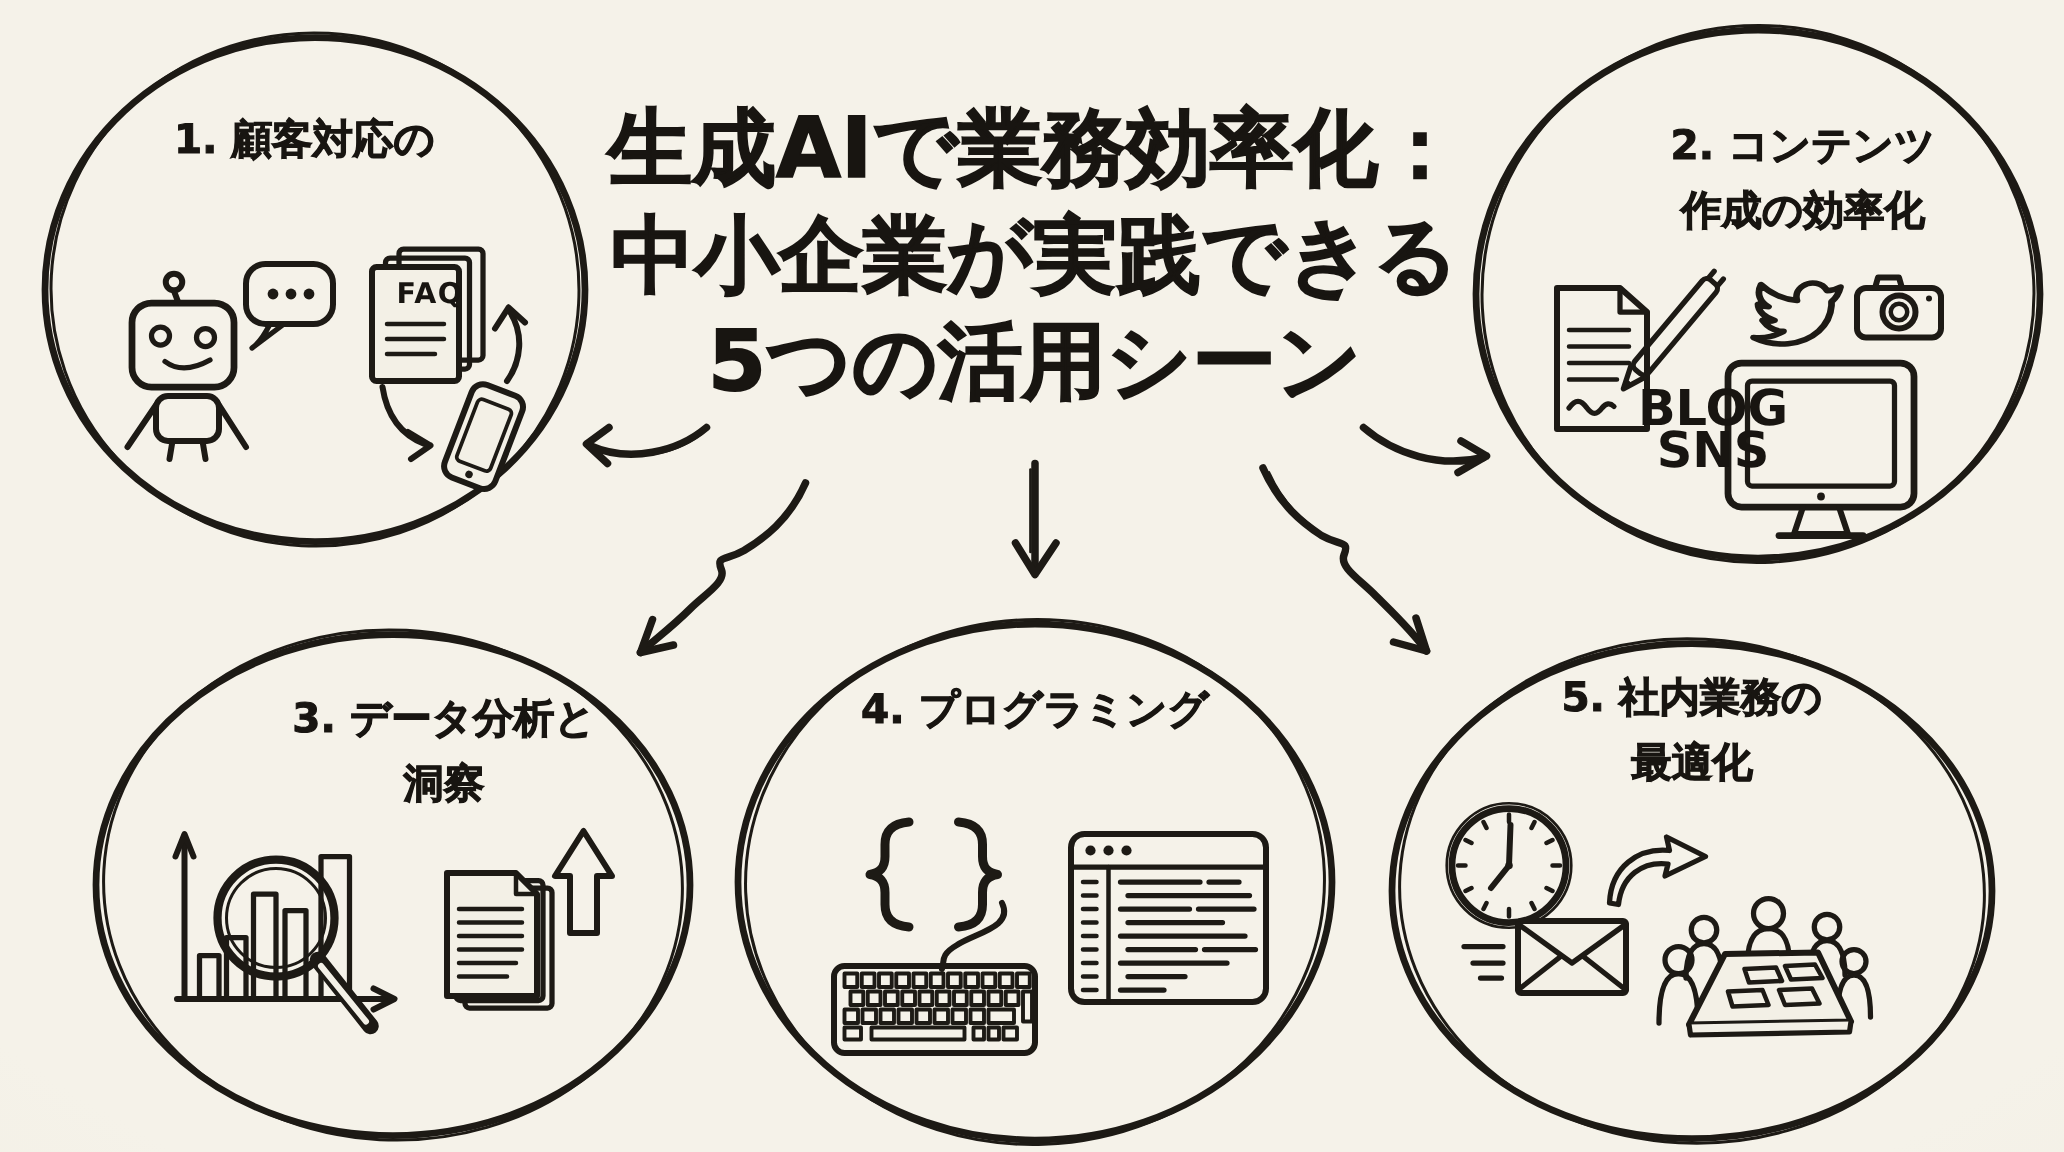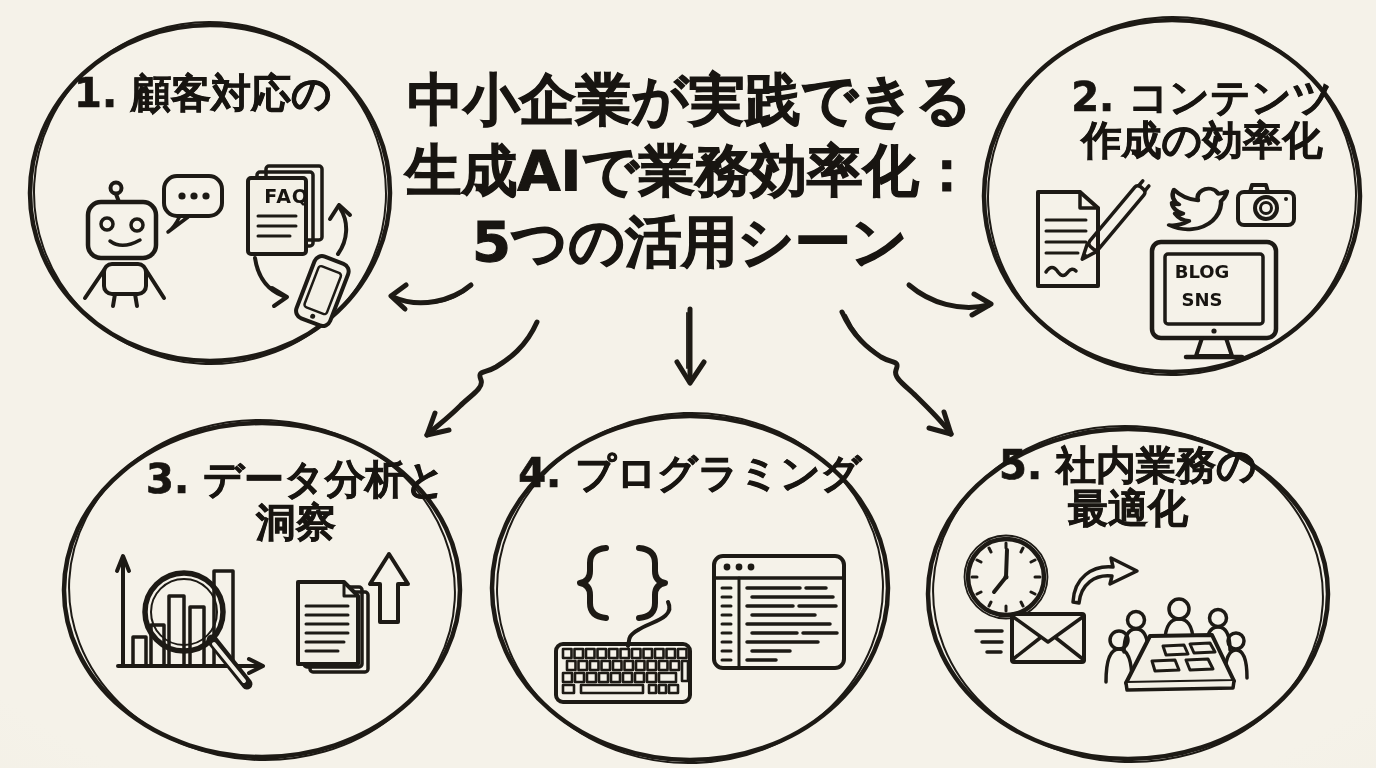--- a/index.html
+++ b/index.html
@@ -8,30 +8,30 @@
     width:1376px;height:768px;
     overflow:hidden;
     background:radial-gradient(120% 135% at 50% 42%, #f5f2e9 55%, #efebdf 85%, #e9e4d6 100%);
     font-family:"DejaVu Sans", sans-serif;
     color:#1d1a15;
   }
   .stage svg{position:absolute;left:0;top:0;}
   .txt{position:absolute;transform:translateX(-50%);text-align:center;white-space:nowrap;
        color:#181511;font-weight:900;}
   .title{top:64px;left:690px;font-size:56px;line-height:71px;-webkit-text-stroke:1.1px #181511;letter-spacing:0px;}
-  .nlabel{font-size:40px;line-height:43px;-webkit-text-stroke:0.7px #181511;}
+  .nlabel{font-size:27px;line-height:43px;-webkit-text-stroke:0.7px #181511;}
   .n1{left:203px;top:72px;}
   .n2{left:1166px;top:76px;margin-left:36px;}
   .n3{left:262px;top:458px;margin-left:34px;}
   .n4{left:690px;top:452px;}
   .n5{left:1128px;top:444px;}
   .faq{position:absolute;left:249px;top:185px;width:60px;text-align:right;
        font-size:19px;font-weight:800;letter-spacing:1px;color:#181511;}
-  .screen{position:absolute;left:1202px;top:258px;transform:translateX(-50%);
-          font-size:18px;line-height:28px;font-weight:800;text-align:center;color:#181511;}
+  .screen{position:absolute;left:1142px;top:258px;transform:translateX(-50%);
+          font-size:33px;line-height:28px;font-weight:800;text-align:center;color:#181511;}
 </style>
 </head>
 <body>
 
 <div class="stage">
 
 <svg width="1376" height="768" viewBox="0 0 1376 768">
   <g stroke="#1d1a15" fill="none" stroke-linecap="round" stroke-linejoin="round">
 
     <g>
@@ -229,22 +229,22 @@
       <circle cx="1236" cy="641" r="8"></circle>
       <path d="M1225 678 C1225 656 1230 650 1236 650 C1242 650 1247 656 1247 678"></path>
       <path d="M1150 636 L1212 635 L1234 681 L1126 683 Z" fill="#f3f0e6" stroke-width="4"></path>
       <path d="M1126 683 L1127 690 L1233 688 L1234 681" fill="#f3f0e6" stroke-width="3.5"></path>
       <path stroke-width="3" d="M1163 646 l21 -1 l4 9 l-22 1 z M1190 644 l20 -1 l5 9 l-21 1 z M1152 661 l23 -1 l4 10 l-24 1 z M1186 660 l22 -1 l5 10 l-23 1 z"></path>
     </g>
   </g>
 </svg>
 
   <div class="txt title">
+    <div>生成AIで業務効率化：</div>
     <div>中小企業が実践できる</div>
-    <div>生成AIで業務効率化：</div>
     <div>5つの活用シーン</div>
   </div>
 
   <div class="txt nlabel n1">
     <div>1. 顧客対応の</div>
   </div>
   <div class="txt nlabel n2">
     <div>2. コンテンツ</div>
     <div>作成の効率化</div>
   </div>

